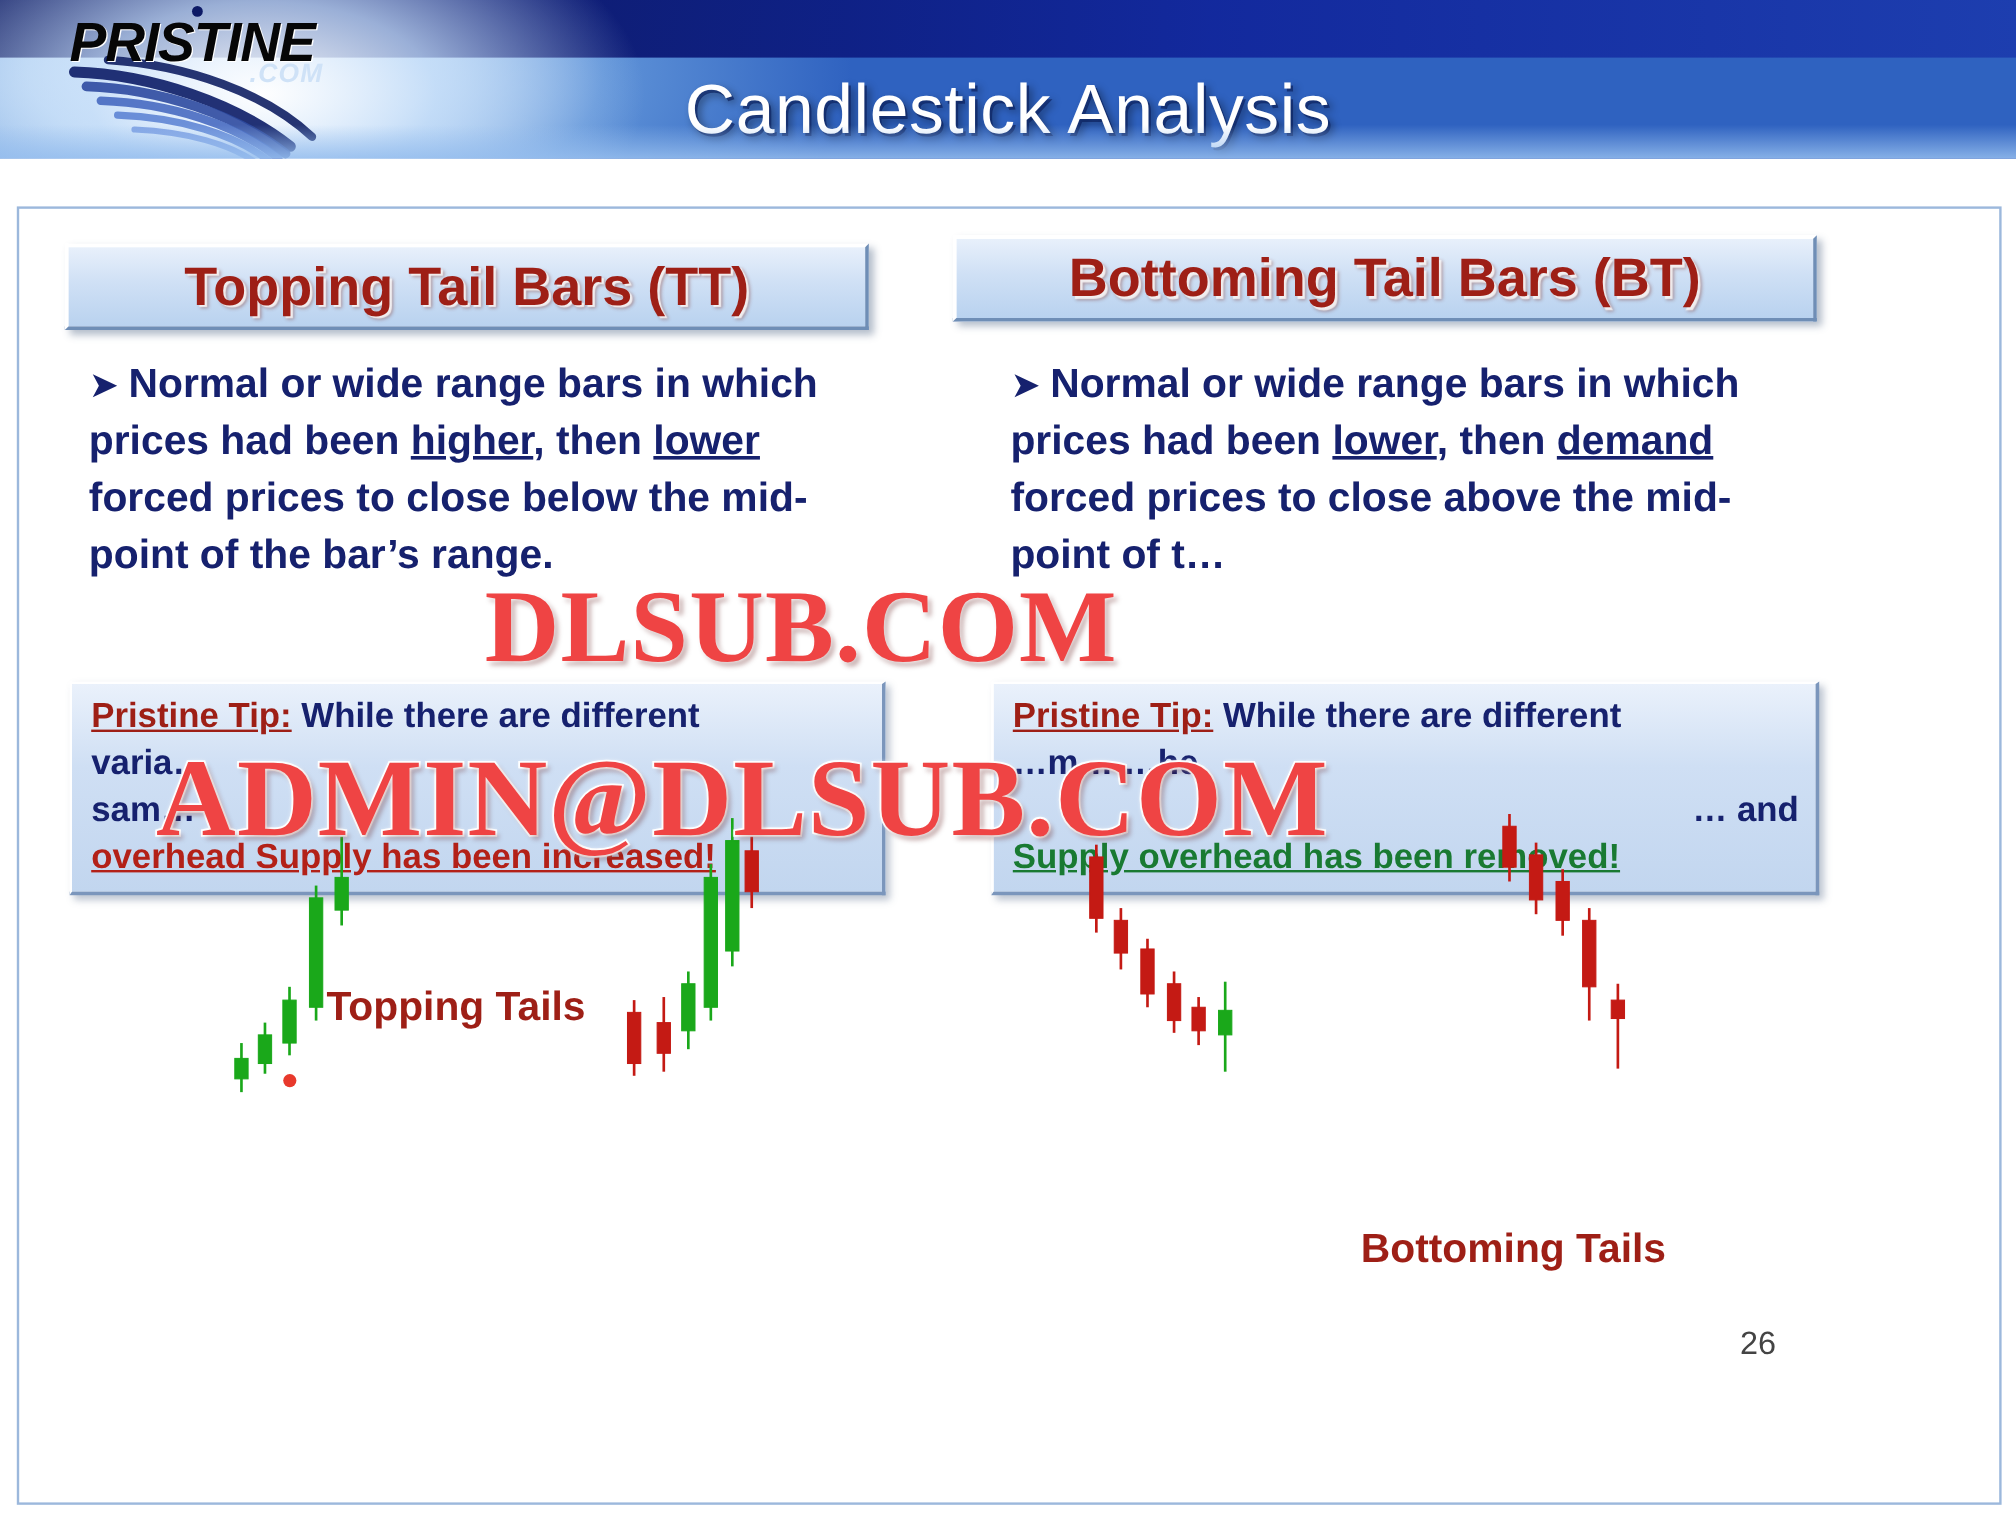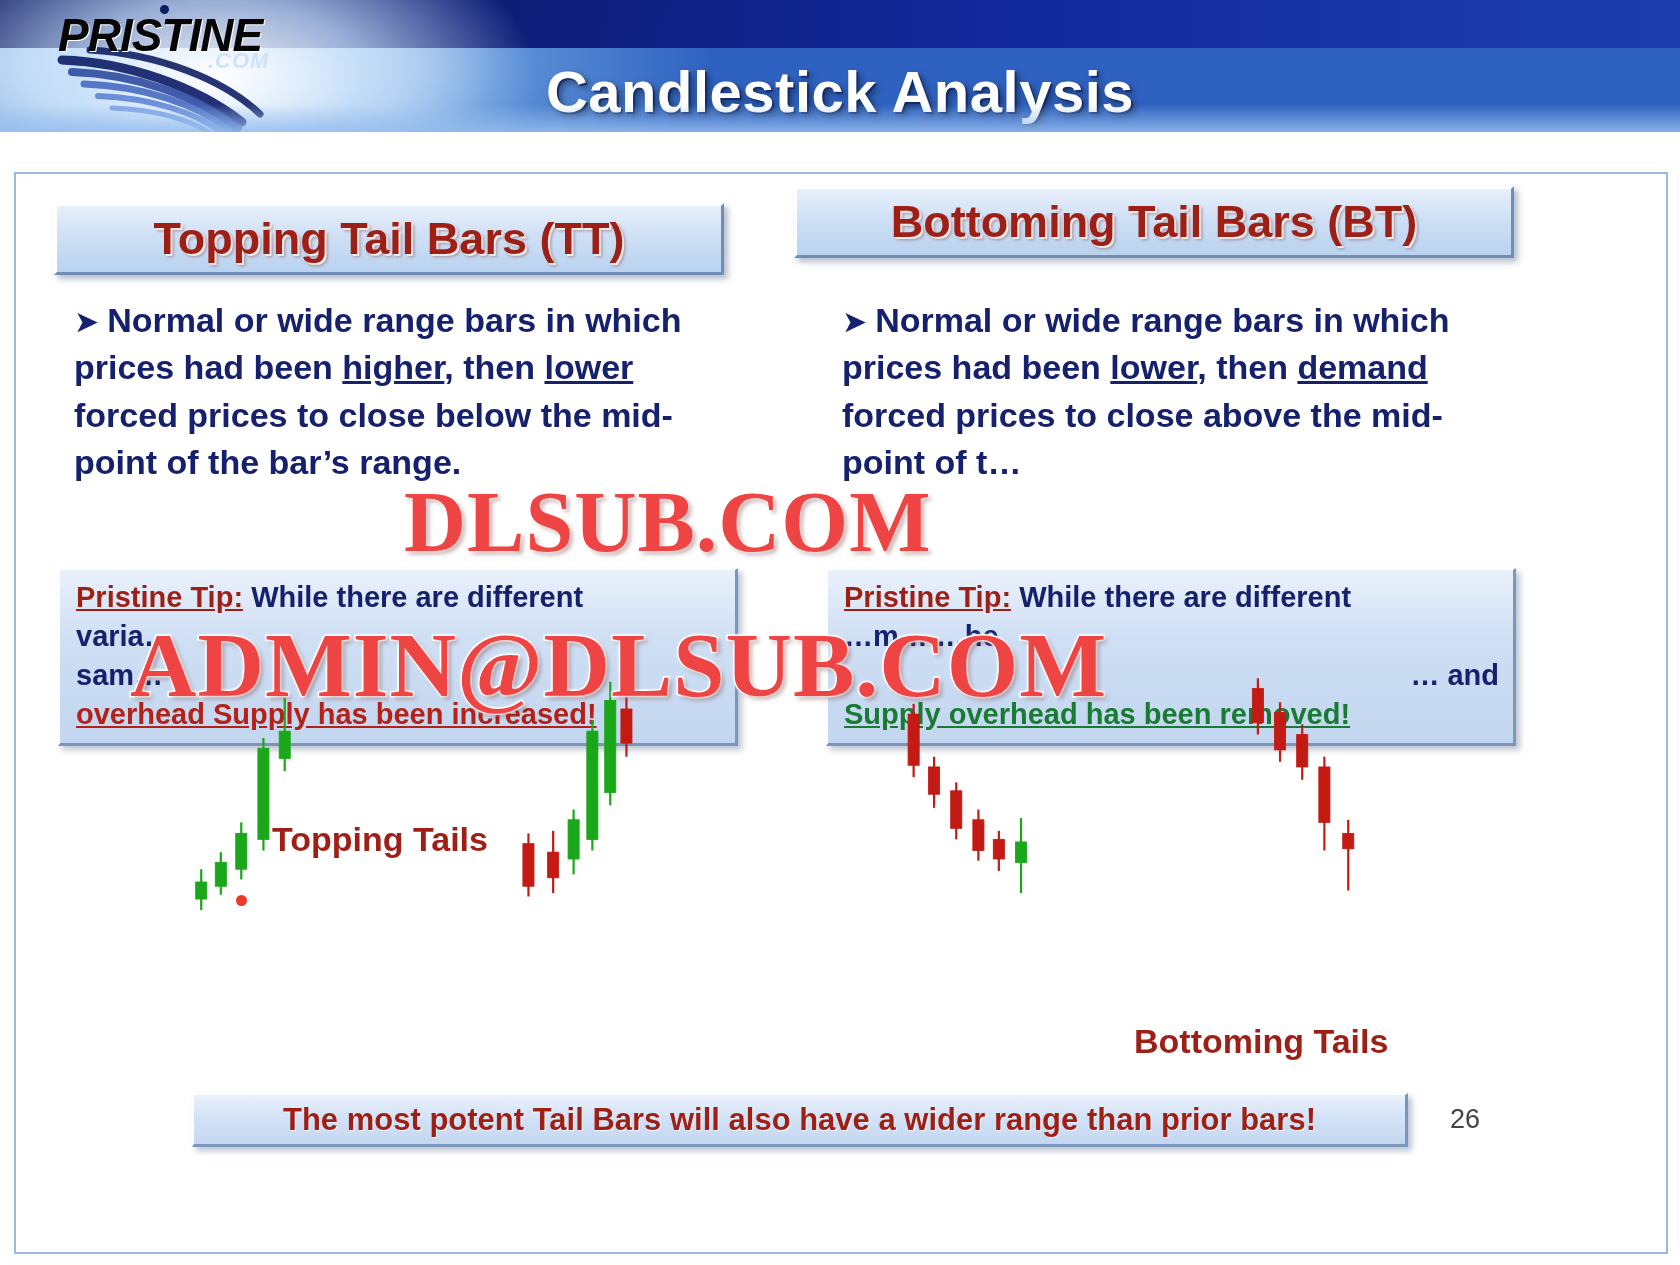--- a/index.html
+++ b/index.html
@@ -27,21 +27,21 @@
     position:absolute;left:-60px;top:-70px;width:620px;height:330px;
     background:radial-gradient(ellipse at 45% 45%,rgba(255,255,255,.95) 0%,rgba(200,224,250,.75) 30%,rgba(90,140,215,0) 66%);
     pointer-events:none;
   }
   .hdr-bottom-fade{
     position:absolute;left:0;bottom:0;width:1680px;height:28px;
     background:linear-gradient(180deg,rgba(60,118,208,0) 0%,rgba(150,190,238,.85) 100%);
   }
   .slide-title{
     position:absolute;left:0;top:58px;width:1680px;text-align:center;
-    font-size:58px;font-weight:bold;color:#ffffff;letter-spacing:.5px;
+    font-size:58px;font-weight:normal;color:#ffffff;letter-spacing:.5px;
     text-shadow:2px 2px 0 rgba(10,30,90,.65), 4px 4px 7px rgba(0,0,0,.45);
   }
 
   
   .logo{position:absolute;left:36px;top:4px;width:290px;height:130px;}
   .logo-word{
     position:absolute;left:22px;top:4px;
     font-size:46px;font-weight:bold;font-style:italic;color:#060606;
     letter-spacing:-1px;
     text-shadow:1px 1px 0 #ffffff;
@@ -71,21 +71,21 @@
     border-right:3px solid #6f8eb6;border-bottom:3px solid #6f8eb6;
     box-shadow:4px 4px 6px rgba(90,110,140,.45);
     display:flex;align-items:center;justify-content:center;
   }
   .head-box span{
     font-size:45px;font-weight:bold;color:#9e1f16;
     text-shadow:2px 2px 1px rgba(255,255,255,.85), 3px 3px 3px rgba(120,40,30,.45);
     white-space:nowrap;
   }
   #tt-head{left:54px;top:203px;width:670px;height:72px;}
-  #bt-head{left:794px;top:186px;width:720px;height:72px;}
+  #bt-head{left:794px;top:196px;width:720px;height:72px;}
 
   
   .body-col{position:absolute;color:#16216e;font-size:34px;font-weight:bold;line-height:1.39;}
   #tt-body{left:74px;top:297px;width:640px;}
   #bt-body{left:842px;top:297px;width:660px;}
   .arrow{color:#16216e;font-size:30px;font-weight:bold;margin-right:8px;}
   .u{text-decoration:underline;}
 
   
   .tip-box{
@@ -261,21 +261,18 @@
         <line x1="1454" x2="1454" y1="962" y2="1045" stroke="#c41a14" stroke-width="2.6"></line>
         <rect x="1447.5" y="978" width="13" height="18" fill="#c41a14" stroke="#c41a14"></rect>
       </g>
     </svg>
 
   <div class="dot-marker"></div>
 
   <div class="chart-label" id="lbl-topping">Topping Tails</div>
   <div class="chart-label" id="lbl-bottoming">Bottoming Tails</div>
 
-  <div id="caption">
-    <span>The most potent Tail Bars will also have a wider range than prior bars!</span>
-  </div>
   <div id="page-num">26</div>
 
   <div class="wm" id="wm1">DLSUB.COM</div>
   <div class="wm" id="wm2">ADMIN@DLSUB.COM</div>
 
 </div>
 
 </body></html>

